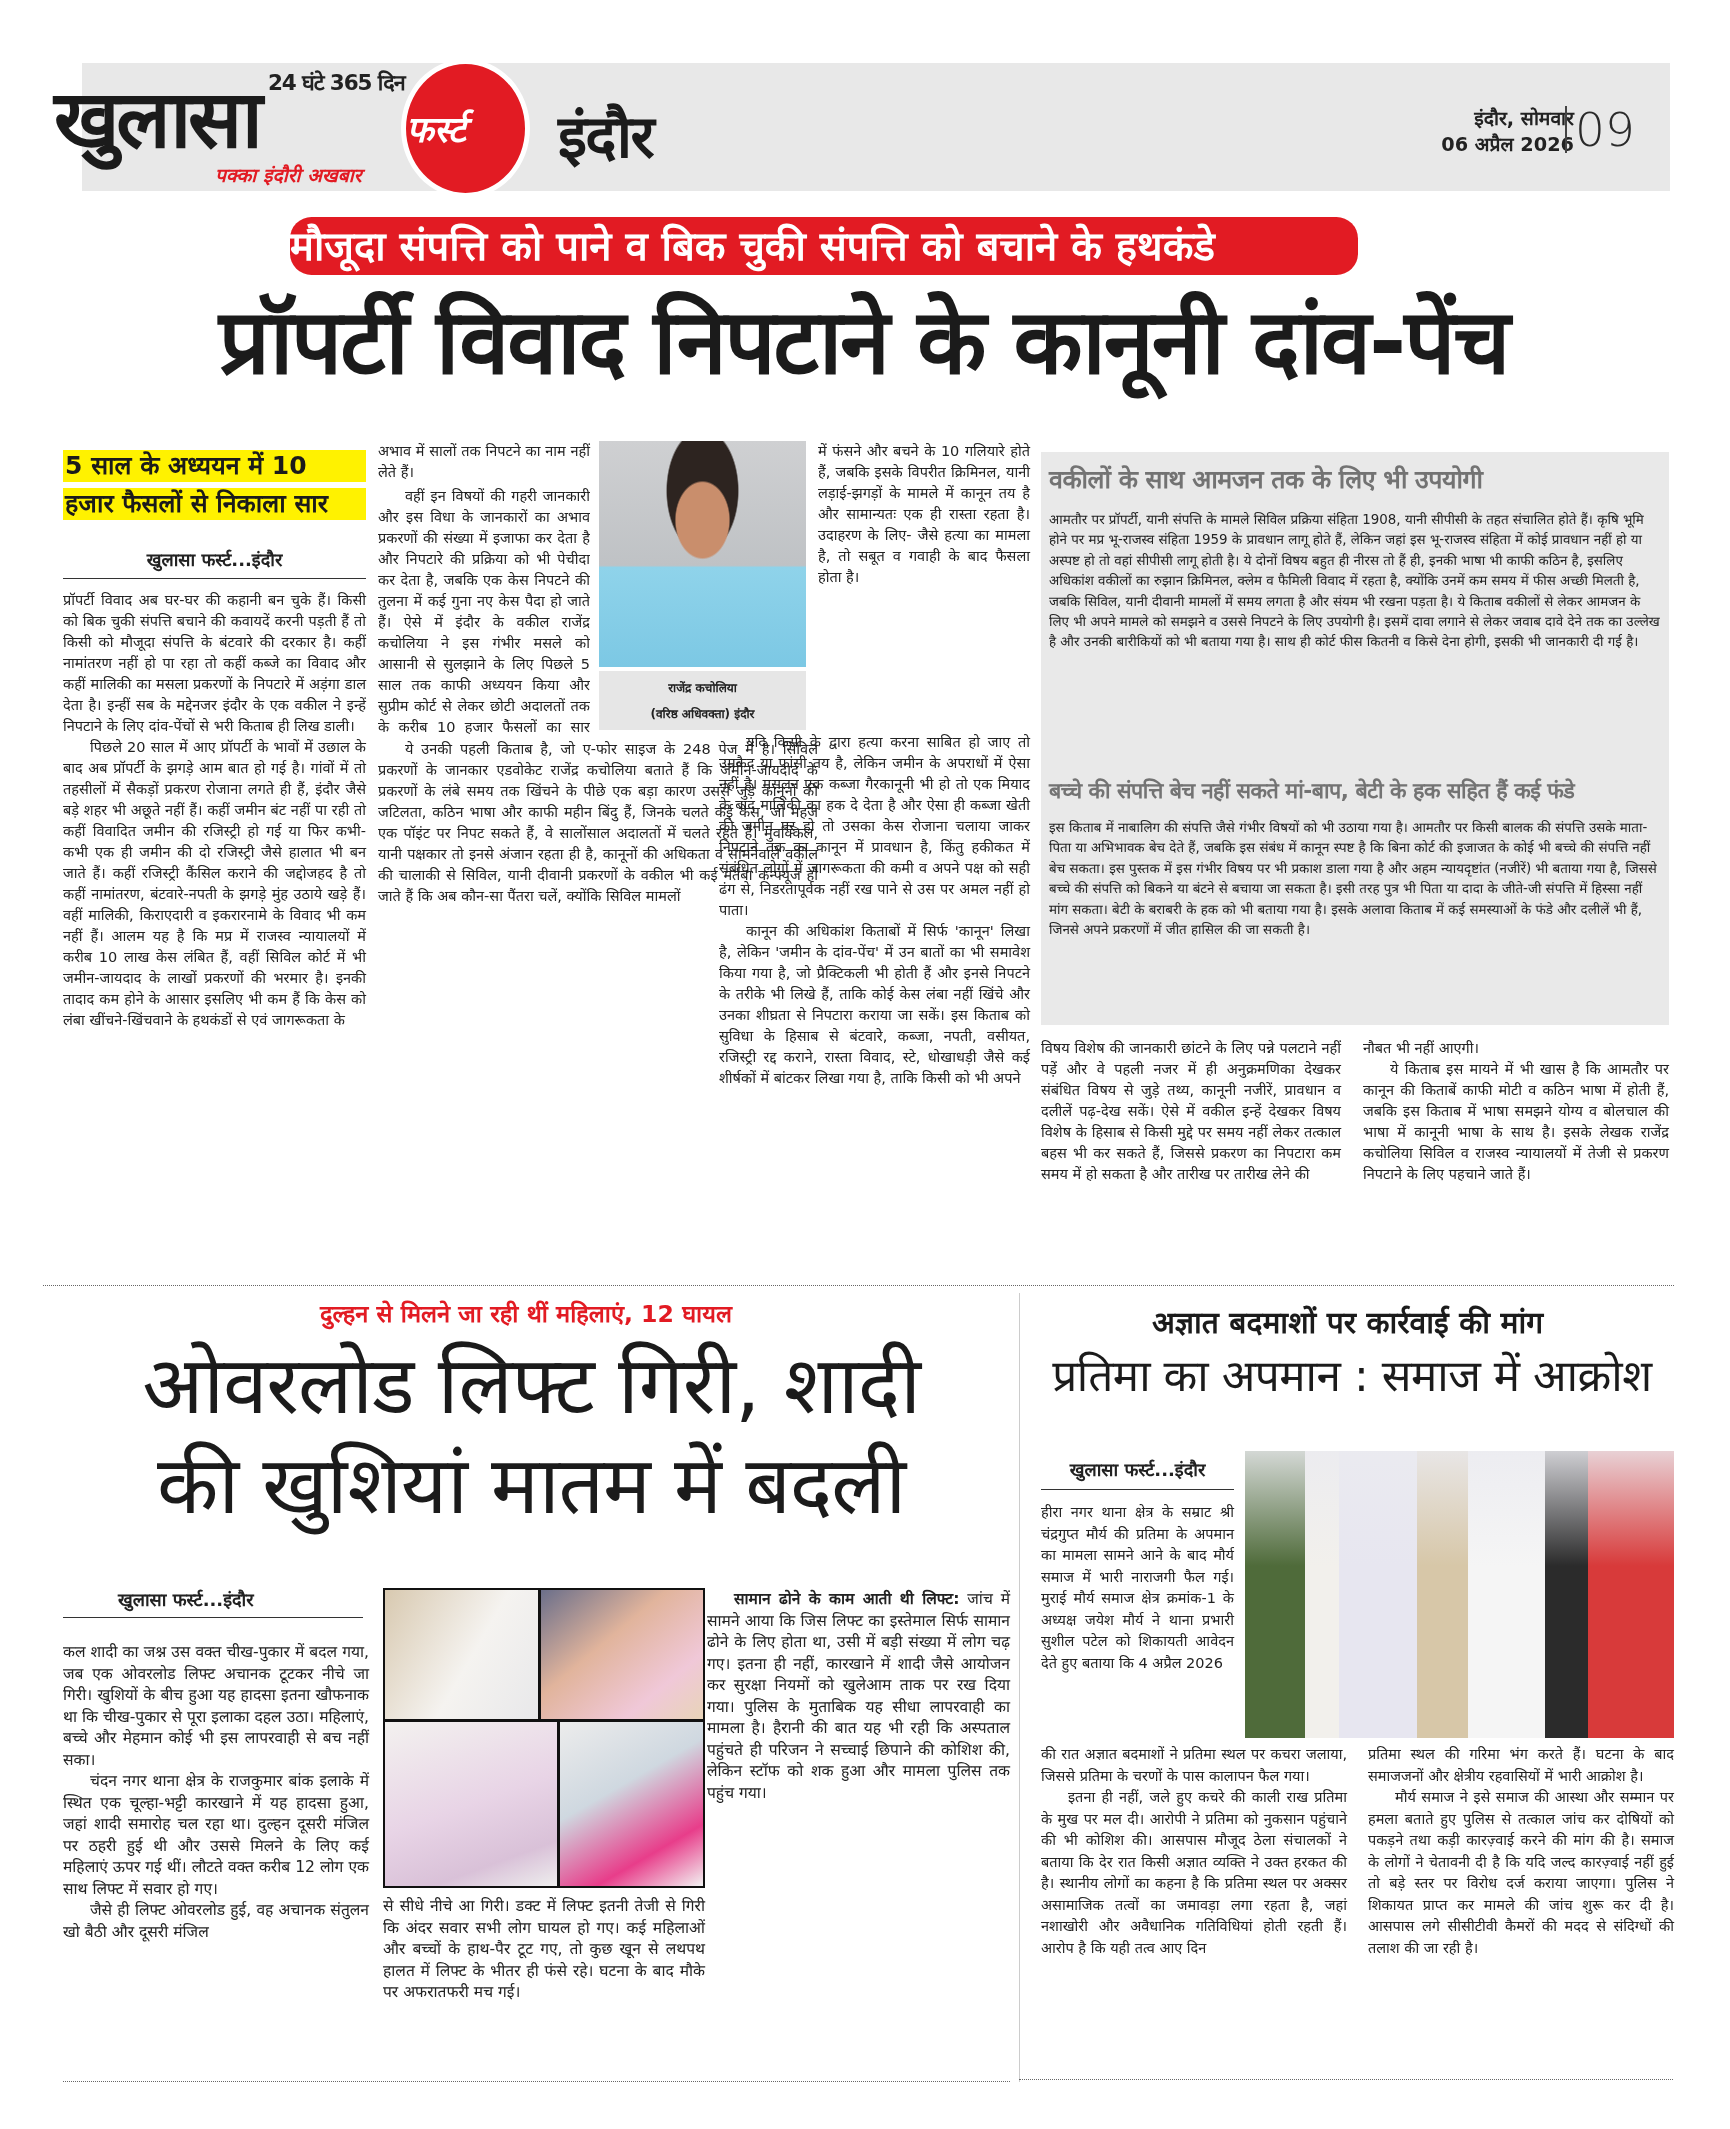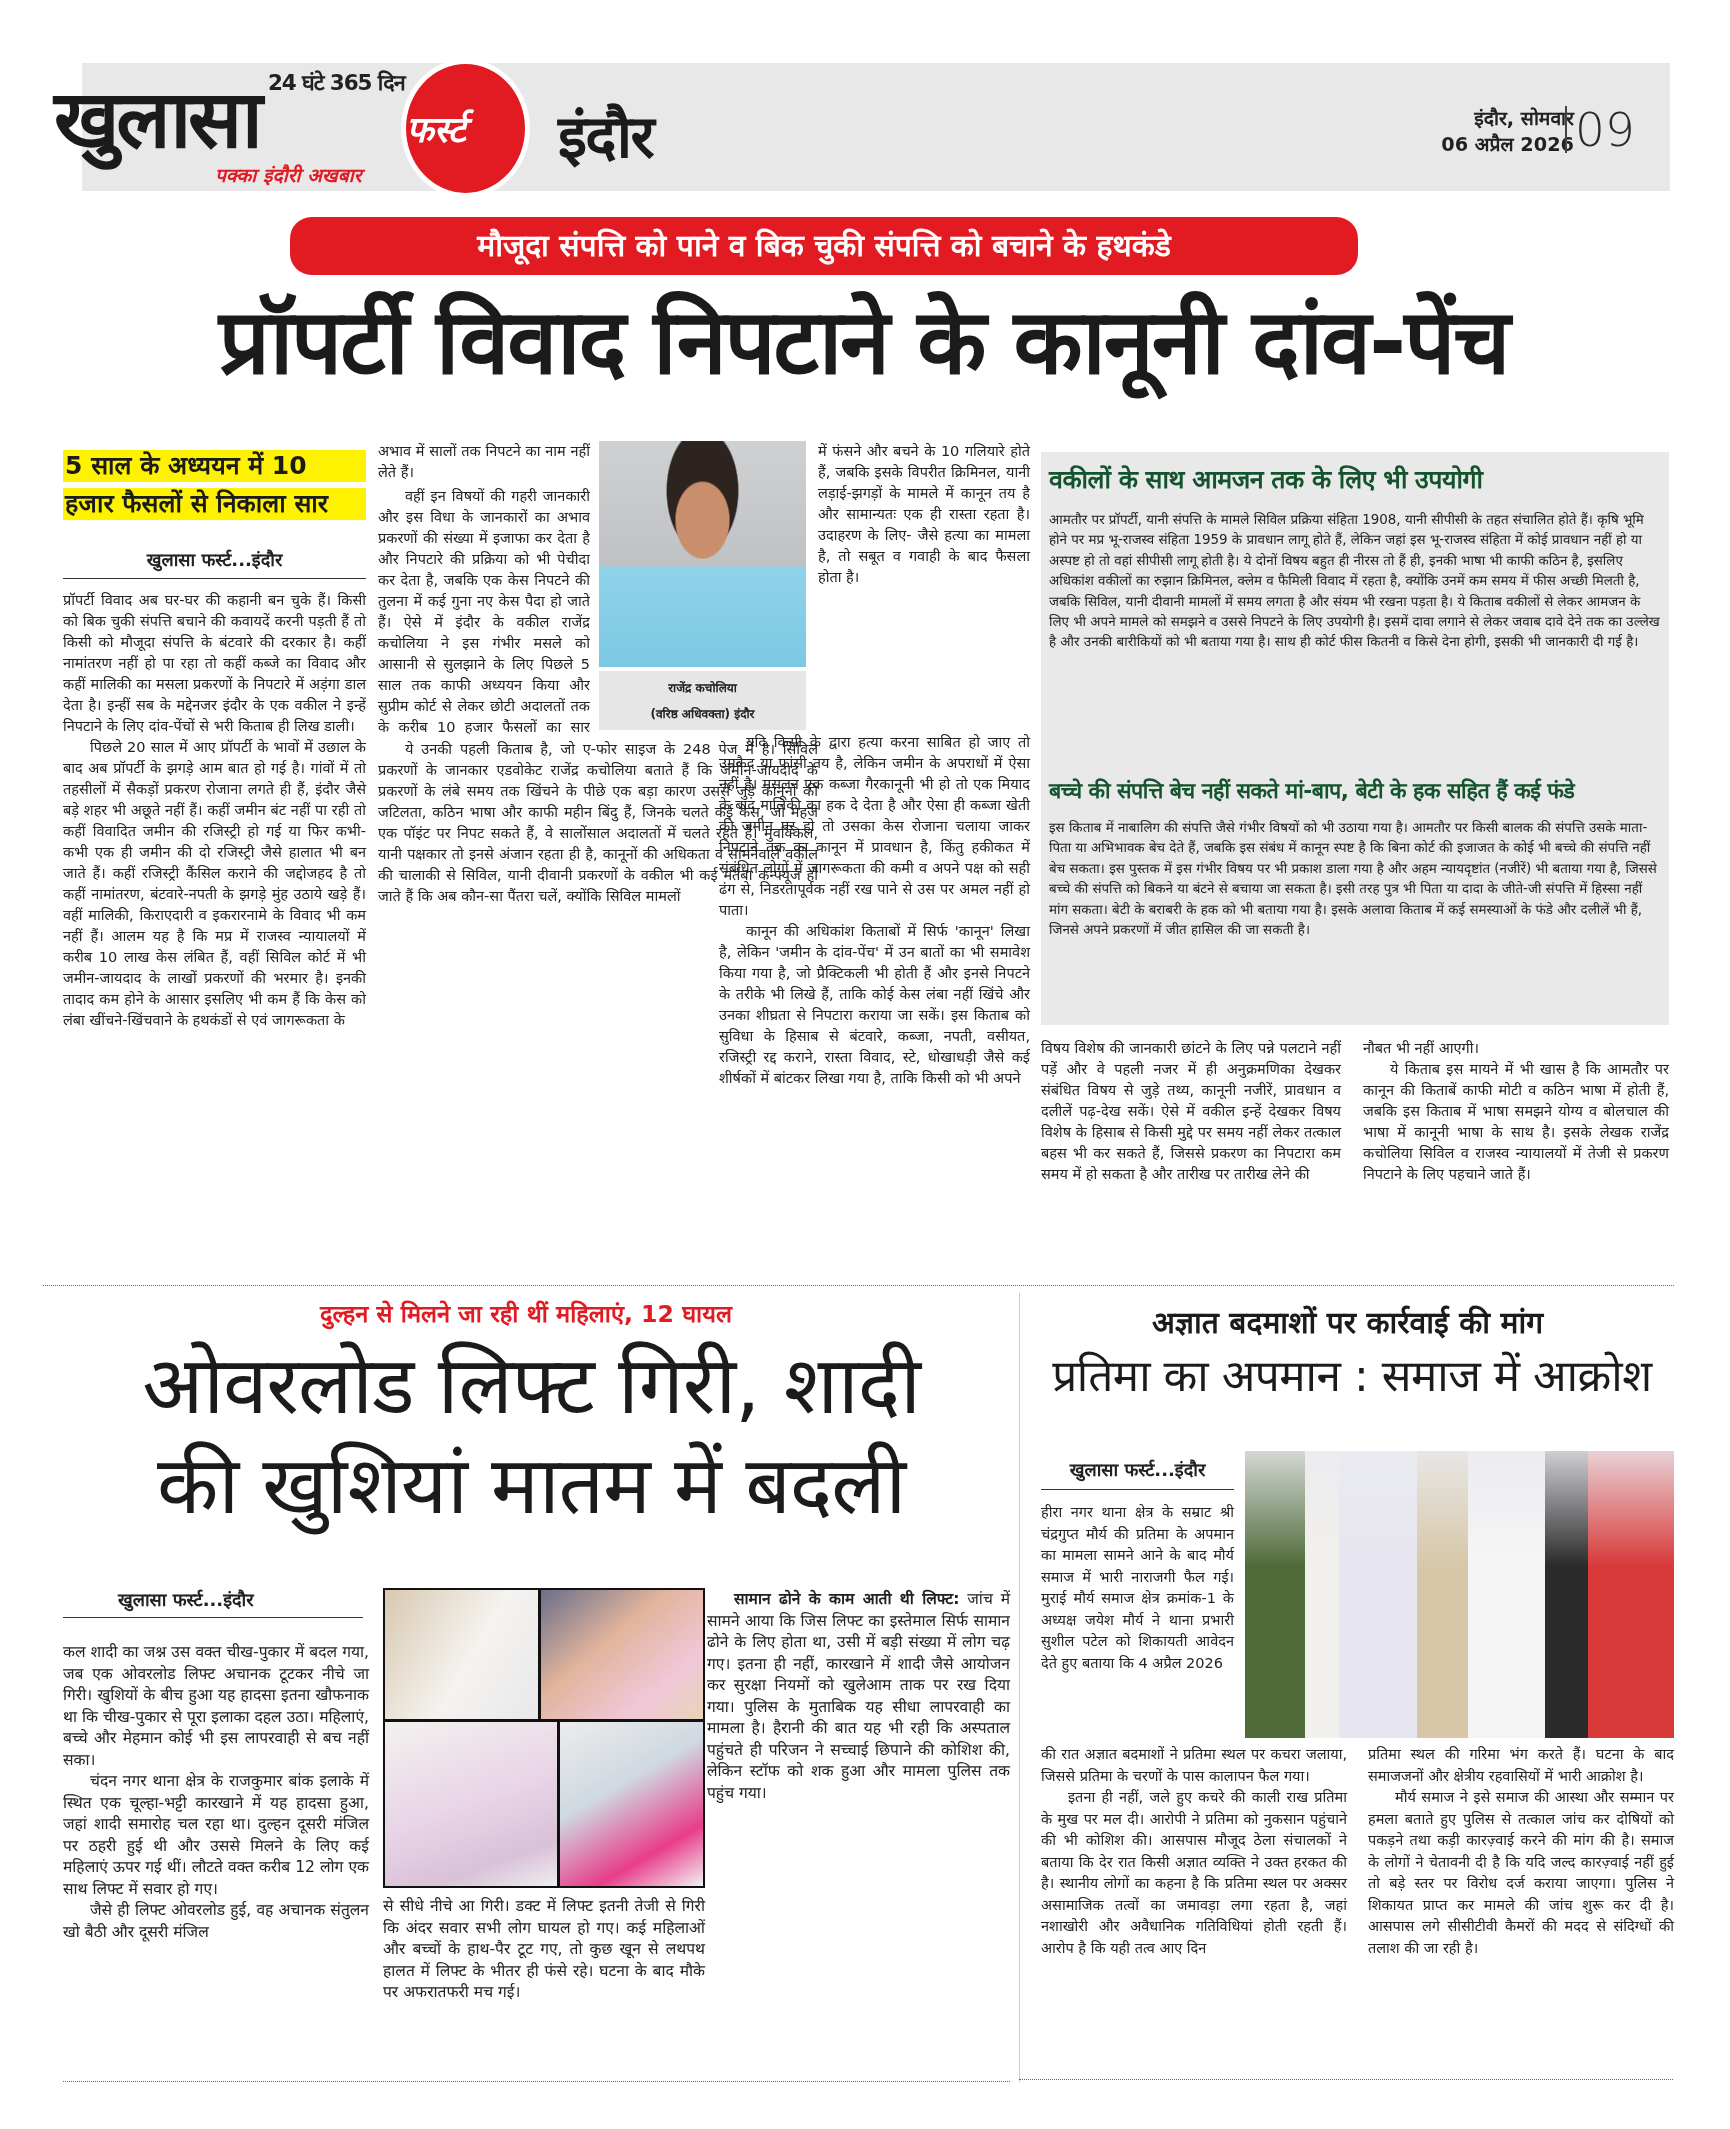--- a/index.html
+++ b/index.html
@@ -12,33 +12,33 @@
   .mast-logo { position: absolute; left: 54px; top: 80px; font-size: 80px; font-weight: bold; letter-spacing: -3.2px; color: #1b1b1b; line-height: 1; font-family: "DejaVu Sans", sans-serif; }
   .mast-sub { position: absolute; left: 215px; top: 161px; font-size: 19.3px; color: #e21b23; font-weight: bold; font-style: italic; }
   .mast-circle { position: absolute; left: 401px; top: 59px; width: 129px; height: 139px; border-radius: 50%; background: #e21b23; border: 5.4px solid #fff; display: flex; align-items: center; justify-content: flex-start; }
   .mast-circle span { color: #fff; font-size: 36px; font-weight: bold; font-style: italic; }
   .mast-city { position: absolute; left: 558px; top: 94px; font-size: 59px; font-weight: bold; color: #1b1b1b; letter-spacing: -1.6px; }
   .mast-date { position: absolute; right: 156px; top: 106px; text-align: right; font-size: 19.3px; font-weight: bold; line-height: 26px; color: #222; }
   .mast-divider { position: absolute; left: 1565px; top: 106px; width: 1.6px; height: 47px; background: #444; }
   .mast-page { position: absolute; left: 1575px; top: 102px; font-size: 47px; font-weight: 300; color: #2a2a2a; font-family: "DejaVu Sans", sans-serif; }
 
   
-  .kicker-pill { position: absolute; left: 290px; top: 217px; width: 1068px; height: 58px; background: #e21b23; border-radius: 21.5px; color: #fff; font-size: 30px; font-weight: bold; text-align: center; line-height: 58px; }
+  .kicker-pill { position: absolute; left: 290px; top: 217px; width: 1068px; height: 58px; background: #e21b23; border-radius: 21.5px; color: #fff; font-size: 40px; font-weight: bold; text-align: left; line-height: 58px; }
   .main-headline { position: absolute; left: 59px; top: 292px; width: 1609px; font-size: 90px; font-weight: bold; text-align: center; color: #1b1b1b; letter-spacing: -2.1px; line-height: 1.1; }
   .hl-yellow { position: absolute; left: 63px; width: 303px; background: #fff200; font-size: 25px; font-weight: bold; color: #1b1b1b; line-height: 32px; padding-left: 2.1px; }
   .byline { position: absolute; font-size: 18px; font-weight: bold; text-align: center; color: #222; }
   .byline-rule { position: absolute; height: 1.1px; background: #333; }
   .col-text { position: absolute; font-family: "DejaVu Sans", sans-serif; font-size: 14.5px; line-height: 21px; text-align: justify; color: #222; }
   .col-text p { text-indent: 0; }
   .col-text p.ind { text-indent: 27px; }
   .photo-portrait { position: absolute; left: 599px; top: 441px; width: 207px; height: 226px; background: radial-gradient(ellipse at 50% 35%, #c98e6c 0 18%, transparent 19%), radial-gradient(ellipse at 50% 22%, #2d2420 0 24%, transparent 25%), linear-gradient(180deg, #cfd0d2 0%, #bfc2c5 55%, #8fd3ea 56%, #7cc8e4 100%); }
   .caption-box { position: absolute; left: 599px; top: 671px; width: 207px; height: 59px; background: #e6e6e6; font-size: 12px; font-weight: bold; text-align: center; line-height: 26px; padding-top: 4.3px; color: #222; }
 
   .side-box { position: absolute; left: 1041px; top: 452px; width: 628px; height: 573px; background: #e9e9e9; }
-  .side-head { position: absolute; left: 1049px; font-size: 25px; font-weight: bold; color: #14532d; letter-spacing: -0.5px; }
+  .side-head { position: absolute; left: 1049px; font-size: 25px; font-weight: bold; color: #737373; letter-spacing: -0.5px; }
   .side-text { position: absolute; left: 1049px; width: 612px; font-size: 13.4px; line-height: 20.4px; color: #222; }
 
   .dotted-rule { position: absolute; height: 0; border-top: 1.6px dotted #666; }
   .col-rule { position: absolute; width: 1.1px; background: #ccc; }
 
   
   .red-kicker { position: absolute; left: 43px; top: 1297px; width: 966px; text-align: center; font-size: 23.6px; font-weight: bold; color: #e21b23; }
   .lift-headline { position: absolute; left: 56px; top: 1336px; width: 950px; font-size: 80px; line-height: 100px; font-weight: normal; color: #1b1b1b; letter-spacing: -1.1px; text-align: center; }
   .photo-grid { position: absolute; left: 383px; top: 1588px; width: 322px; height: 300px; background: #111; }
   .photo-grid div { position: absolute; }

